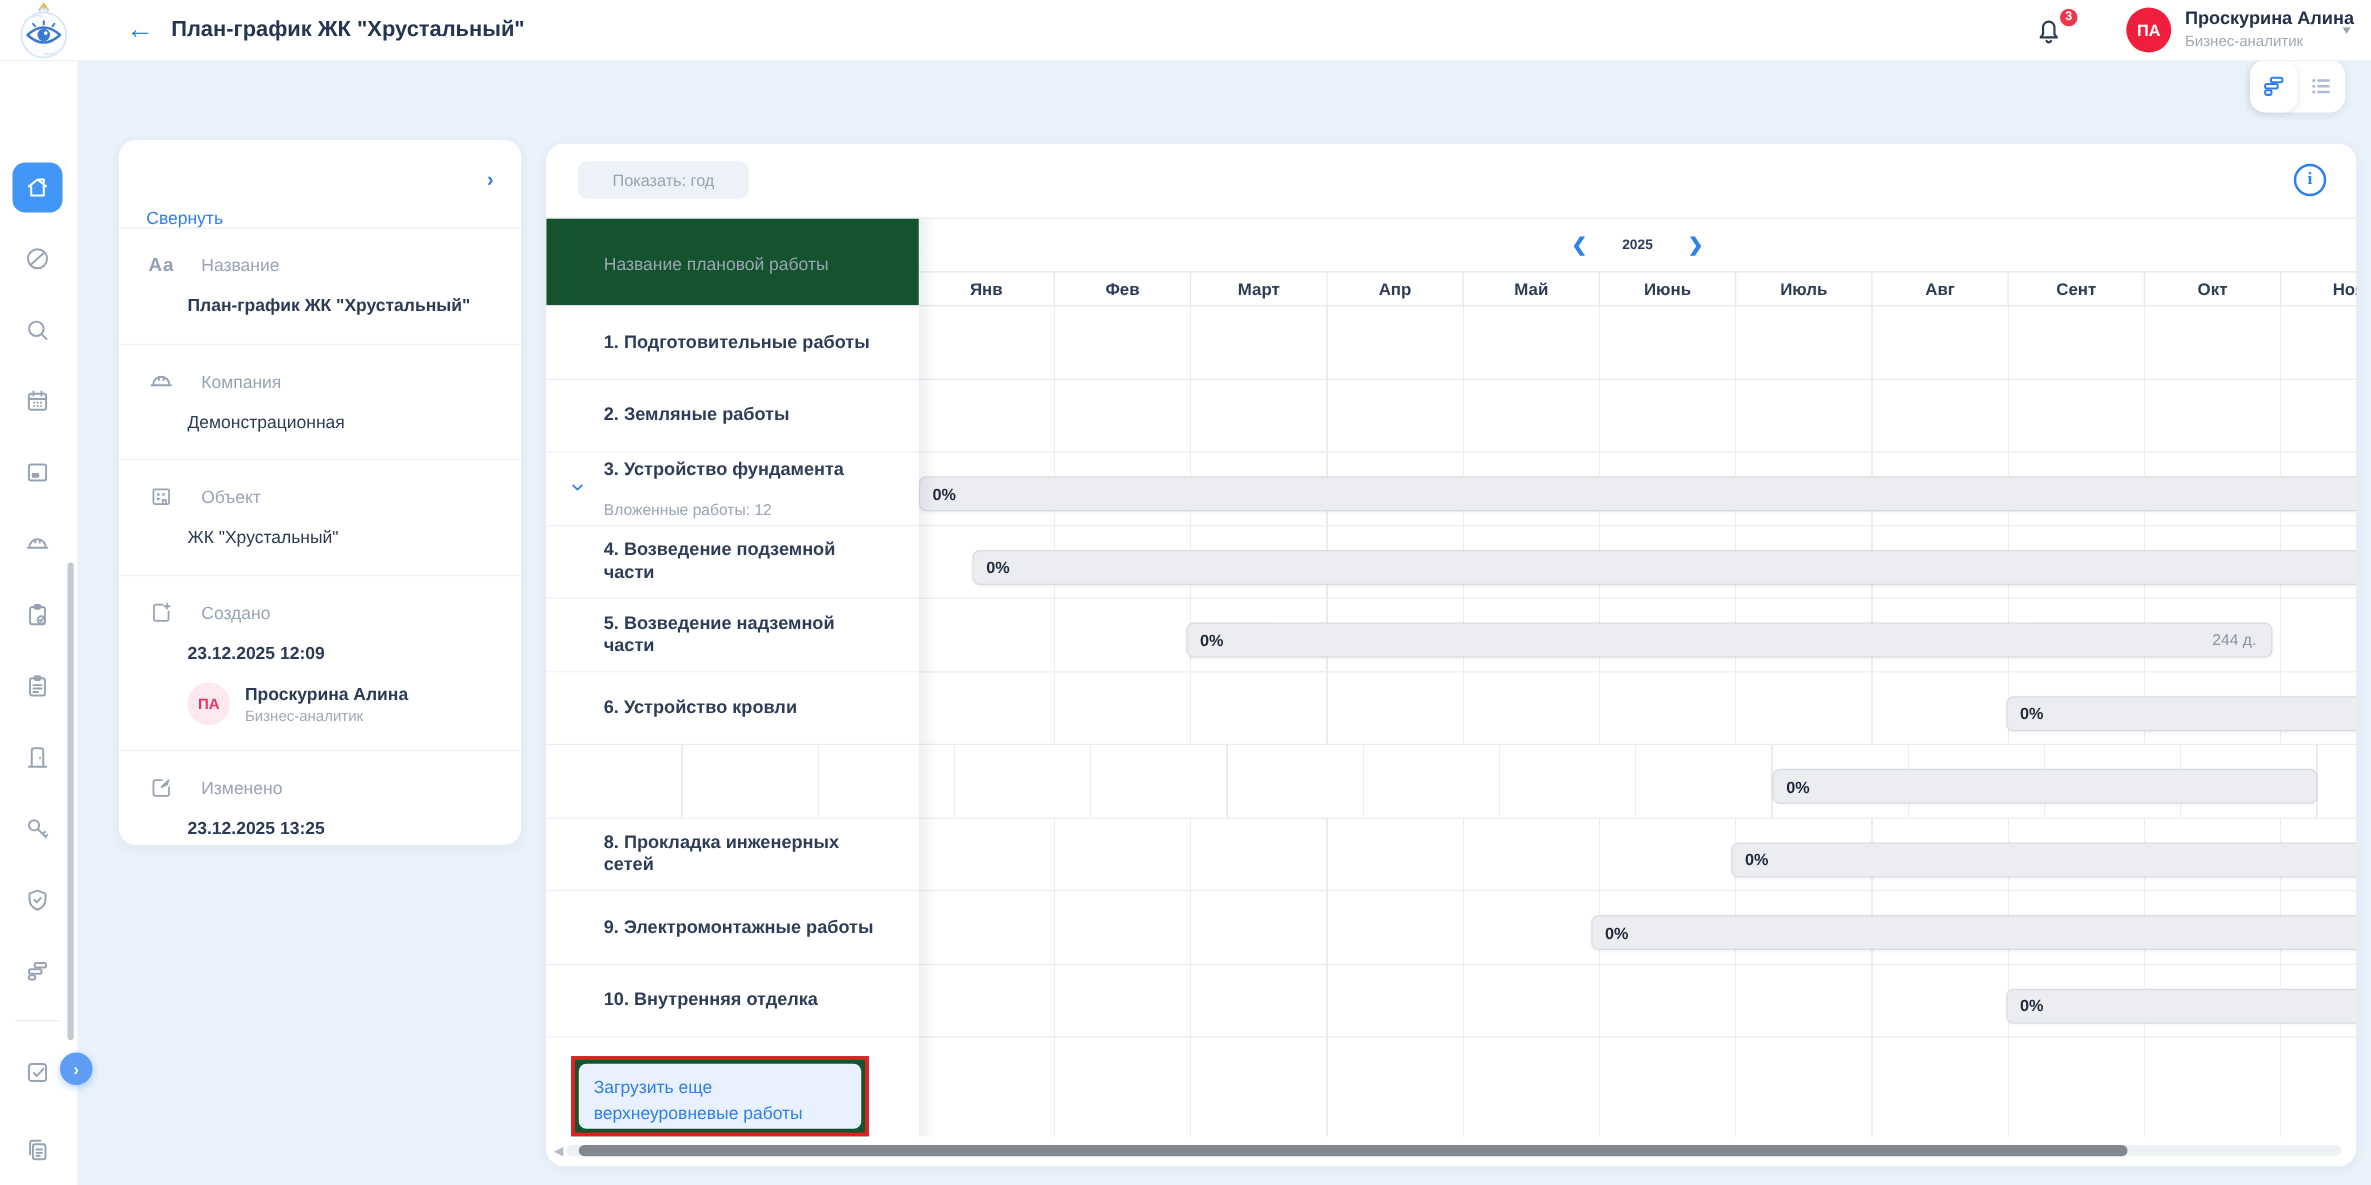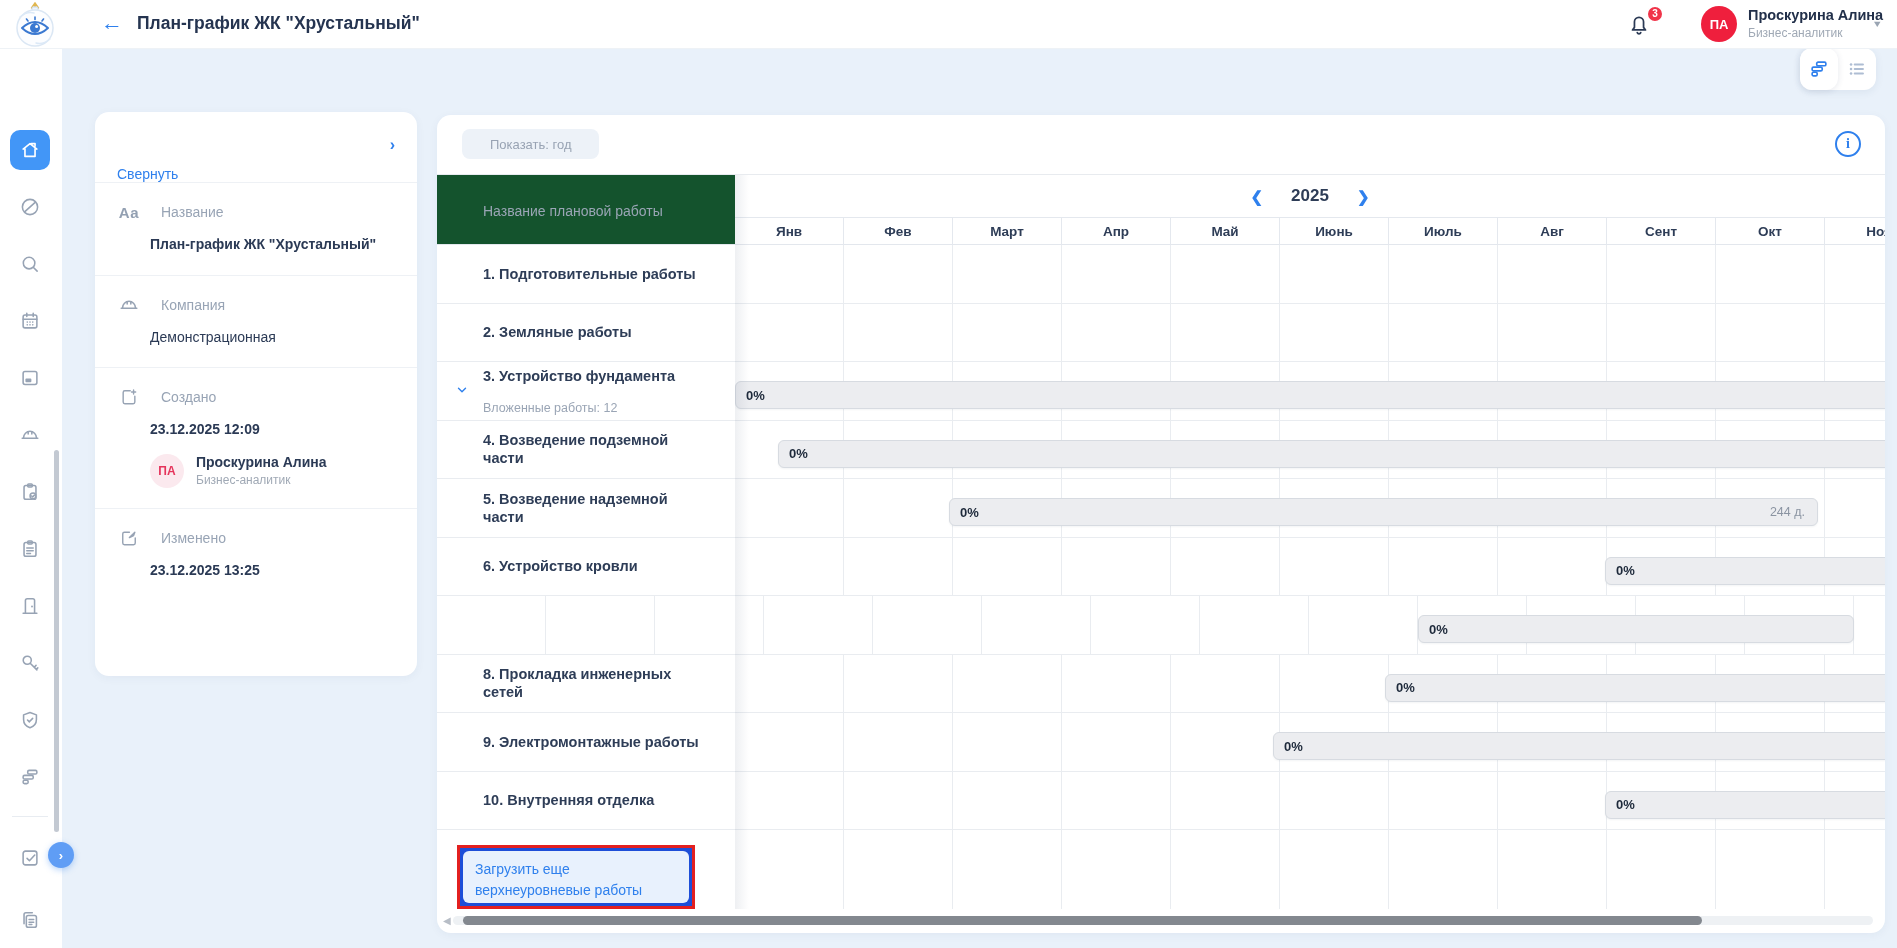--- a/index.html
+++ b/index.html
@@ -56,37 +56,37 @@
   .pill { position:absolute; left:25px; top:14px; height:30px; padding:0 28px; background:#edf2f8; border-radius:8px; font-size:13px; color:#98a3b3; display:flex; align-items:center; cursor:pointer; }
   .info { position:absolute; right:24px; top:16px; width:26px; height:26px; border-radius:50%; border:2px solid #2f80ed; color:#2f80ed; font-size:14px; font-weight:700; display:flex; align-items:center; justify-content:center; cursor:pointer; font-family:"Liberation Serif", serif; }
 
   .chart { position:absolute; left:0; top:60px; width:100%; }
   .hrow { display:flex; height:70px; border-bottom:1px solid #e3e7ed; }
   .hleft { width:298px; flex:0 0 298px; background:#14532d; position:relative; z-index:3; }
   .rowheader-title { position:absolute; left:46px; top:28px; font-size:14px; color:#9aa5b5; white-space:nowrap; }
   .hright { flex:1; position:relative; }
   .yearnav { position:absolute; left:0; top:0; width:1150px; height:42px; display:flex; align-items:center; justify-content:center; gap:28px; }
   .ynbtn { color:#2f80ed; font-size:15px; font-weight:700; cursor:pointer; line-height:1; }
-  .year { font-size:17px; font-weight:600; color:#2e3d57; }
+  .year { font-size:11px; font-weight:600; color:#2e3d57; }
   .months { position:absolute; left:0; top:42px; height:28px; display:flex; border-top:1px solid #e4e8ee; }
   .mcell { width:109px; flex:0 0 109px; border-right:1px solid #e4e8ee; font-size:13.5px; font-weight:600; color:#2e3d57; display:flex; align-items:center; justify-content:center; }
 
   .trow { display:flex; height:58.5px; border-bottom:1px solid #e9ecf0; position:relative; }
   .ncell { width:298px; flex:0 0 298px; background:#fff; position:relative; z-index:3; display:flex; flex-direction:column; justify-content:center; padding:0 30px 0 46px; cursor:pointer; }
   .tname { font-size:14.5px; font-weight:600; color:#2e3d57; line-height:1.25; }
   .tsub { font-size:12.5px; color:#9aa5b5; margin-top:16px; }
   .texp { position:absolute; left:18px; top:50%; margin-top:-8px; width:16px; height:16px; color:#2f80ed; cursor:pointer; }
   .tcell { flex:1; position:relative; background:repeating-linear-gradient(to right, transparent 0, transparent 108px, #e9ecf0 108px, #e9ecf0 109px); }
   .bar { position:absolute; top:19px; height:28px; background:#ecedf0; border:1px solid #d7dbe1; border-radius:6px; display:flex; align-items:center; box-shadow:0 1px 2px rgba(20,30,50,.05); cursor:pointer; }
   .bpct { font-size:13px; font-weight:700; color:#1e2a3b; margin-left:10px; }
   .bdur { position:absolute; right:12px; top:6px; font-size:12.5px; color:#8b94a2; white-space:nowrap; }
 
   .loadrow { display:flex; height:79px; position:relative; }
   .lncell { width:298px; flex:0 0 298px; background:#fff; position:relative; z-index:3; }
-  .hlbox { position:absolute; left:20px; top:15px; width:238px; height:64px; border:3px solid #e32020; background:#1d4ed8; padding:3px; }
+  .hlbox { position:absolute; left:20px; top:15px; width:238px; height:64px; border:3px solid #e32020; background:#14532d; padding:3px; }
   .loadbtn { width:100%; height:100%; background:#e8f1fd; border-radius:6px; border:none; color:#2f80ed; font-size:14px; font-family:"Liberation Sans", sans-serif; text-align:left; padding:8px 12px; line-height:1.5; cursor:pointer; }
   .name-shadow { position:absolute; left:298px; top:0; width:14px; height:734px; background:linear-gradient(to right, rgba(40,60,95,.08), rgba(40,60,95,0)); pointer-events:none; z-index:2; }
 
   .hscroll-arrow { position:absolute; left:6px; top:800px; font-size:10px; color:#b7bdc6; cursor:pointer; }
   .hscroll-track { position:absolute; left:16px; top:801px; width:1420px; height:9px; border-radius:5px; background:#eef1f4; }
   .hscroll-thumb { position:absolute; left:26px; top:801px; width:1239px; height:9px; border-radius:5px; background:#83888f; cursor:pointer; }
 
   svg { display:block; }
 </style>
 </head>
@@ -253,20 +253,37 @@
               </svg>
             </span>
       <span class="dlabel">Компания</span>
     </div>
     <div class="dvalue">Демонстрационная</div>
         </div>
         <div class="dsection">
           <div class="dlabel-row">
       <span class="dicon">
               <svg width="20" height="20" viewBox="0 0 24 24">
+                <rect fill="none" stroke="#97a3b4" stroke-width="1.7" stroke-linecap="round" stroke-linejoin="round" x="4.5" y="5.5" width="15" height="14" rx="1.5"></rect>
+                <g fill="#93a0b2">
+                  <rect x="8" y="9" width="2.4" height="2.4" rx=".5"></rect>
+                  <rect x="8" y="13.5" width="2.4" height="2.4" rx=".5"></rect>
+                  <rect x="13" y="9" width="2.4" height="2.4" rx=".5"></rect>
+                </g>
+                <path fill="none" stroke="#97a3b4" stroke-width="1.7" stroke-linecap="round" stroke-linejoin="round" d="M13.5 19.5v-4h3v4"></path>
+              </svg>
+            </span>
+      <span class="dlabel">Объект</span>
+    </div>
+    <div class="dvalue">ЖК "Хрустальный"</div>
+        </div>
+        <div class="dsection">
+          <div class="dlabel-row">
+      <span class="dicon">
+              <svg width="20" height="20" viewBox="0 0 24 24">
                 <path fill="none" stroke="#97a3b4" stroke-width="1.7" stroke-linecap="round" stroke-linejoin="round" d="M13.5 4.5H7a2 2 0 0 0-2 2V18a2 2 0 0 0 2 2h10a2 2 0 0 0 2-2v-7"></path>
                 <path fill="none" stroke="#97a3b4" stroke-width="1.7" stroke-linecap="round" stroke-linejoin="round" d="M17.5 3.5v5M15 6h5"></path>
               </svg>
             </span>
       <span class="dlabel">Создано</span>
     </div>
     <div class="dvalue bold">23.12.2025 12:09</div>
           <div class="duser">
       <span class="davatar">ПА</span>
       <span>

